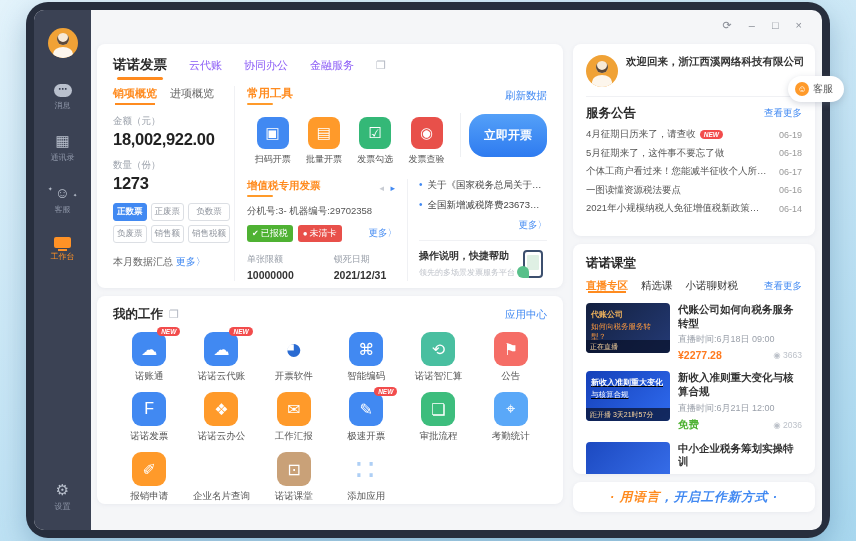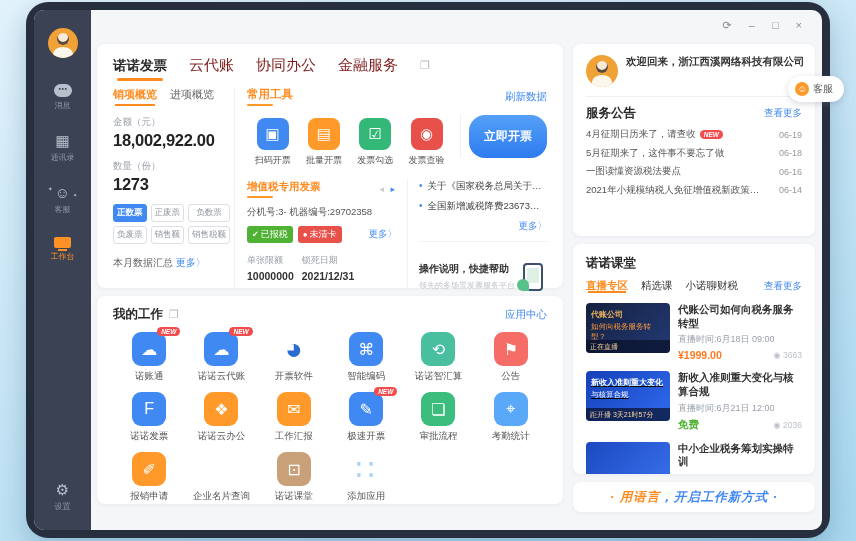--- a/index.html
+++ b/index.html
@@ -47,21 +47,21 @@
     gap:17px; padding-right:20px; }
   .wctl { color:#8b8f98; font-size:11px; cursor:pointer; line-height:1; }
   .scroll { flex:1; position:relative; }
 
   .card { position:absolute; background:#fff; border-radius:8px;
     box-shadow:0 1px 4px rgba(150,160,180,.12); }
 
   
   .card-main { left:6px; top:4px; width:466px; height:244px; padding:12px 16px; }
   .tabs-row { display:flex; align-items:center; gap:22px; }
-  .mtab { font-size:15px; color:#7f1d1d; cursor:pointer; padding-bottom:6px; }
+  .mtab { font-size:11px; color:#8b5cf6; cursor:pointer; padding-bottom:6px; }
   .mtab.active { font-size:13.5px; font-weight:bold; color:#2b2b2b; position:relative; }
   .mtab.active::after { content:""; position:absolute; left:4px; right:4px; bottom:0;
     height:3px; background:#ff8b1f; border-radius:2px; }
   .edit-ic { color:#b5bac4; font-size:11px; cursor:pointer; padding-bottom:6px; }
   .main-body { display:flex; margin-top:6px; }
   .col-stats { width:122px; border-right:1px solid #f0f1f4; padding-right:10px; }
   .subtabs { display:flex; gap:13px; }
   .stab { font-size:11px; color:#666; cursor:pointer; padding-bottom:4px; }
   .stab.active { color:#ff8b1f; font-weight:bold; position:relative; }
   .stab.active::after { content:""; position:absolute; left:2px; right:2px; bottom:0; height:2px; background:#ff8b1f; }
@@ -91,29 +91,29 @@
   .vat-head { display:flex; align-items:center; justify-content:space-between; }
   .vat-title { font-size:10.5px; }
   .pager { font-size:9px; letter-spacing:2px; }
   .pg-l { color:#c8ccd3; cursor:pointer; } .pg-r { color:#4189f2; cursor:pointer; }
   .machine { font-size:9.5px; color:#555; margin-top:8px; white-space:nowrap; }
   .tag-row { display:flex; align-items:center; gap:5px; margin-top:7px; }
   .tag { font-size:9px; color:#fff; border-radius:3px; padding:2px 5px; white-space:nowrap; }
   .tag-green { background:#4fb233; } .tag-red { background:#e8504a; }
   .tag .tic { font-size:8px; margin-right:2px; }
   .tag-more { font-size:9.5px; margin-left:auto; }
-  .vat-foot { display:flex; gap:8px; margin-top:11px; }
+  .vat-foot { display:flex; gap:40px; margin-top:11px; }
   .vf-label { font-size:9px; color:#9aa0aa; }
   .vf-value { font-size:10.5px; font-weight:bold; color:#333; margin-top:3px; }
   .col-news { flex:1; border-left:1px solid #f0f1f4; padding-left:11px; min-width:0; }
   .news-item { display:flex; gap:5px; font-size:9.5px; color:#444; margin-bottom:7px; align-items:baseline; }
   .news-item .bdot { color:#4189f2; font-size:10px; }
   .news-text { white-space:nowrap; overflow:hidden; text-overflow:ellipsis; }
   .news-more { text-align:right; font-size:9.5px; }
-  .help-row { border-top:1px solid #f0f1f4; margin-top:8px; padding-top:20px;
+  .help-row { border-top:1px solid #f0f1f4; margin-top:8px; padding-top:8px;
     display:flex; align-items:center; justify-content:space-between; }
   .help-title { font-size:10px; font-weight:bold; color:#333; }
   .help-sub { font-size:8px; color:#c0c4cb; margin-top:4px; }
   .phone { width:20px; height:28px; border:2px solid #3c4f6e; border-radius:4px; background:#fff;
     position:relative; flex:0 0 auto; margin-right:4px; }
   .phone::before { content:""; position:absolute; inset:3px 2px 6px; background:#dff0e4; border-radius:1px; }
   .phone::after { content:""; position:absolute; left:-8px; bottom:-2px; width:12px; height:12px;
     background:#58c08a; border-radius:50% 50% 0 50%; }
 
   
@@ -462,20 +462,25 @@
                 <span class="ann-text">4月征期日历来了，请查收</span>
                 <span class="nbadge">NEW</span>
                 <span class="ann-date">06-19</span>
               </div>
               <div class="ann-row">
                 <span class="ann-text">5月征期来了，这件事不要忘了做</span>
 
                 <span class="ann-date">06-18</span>
               </div>
               <div class="ann-row">
+                <span class="ann-text">个体工商户看过来！您能减半征收个人所…</span>
+
+                <span class="ann-date">06-17</span>
+              </div>
+              <div class="ann-row">
                 <span class="ann-text">一图读懂资源税法要点</span>
 
                 <span class="ann-date">06-16</span>
               </div>
               <div class="ann-row">
                 <span class="ann-text">2021年小规模纳税人免征增值税新政策…</span>
 
                 <span class="ann-date">06-14</span>
               </div>
             </div>
@@ -493,21 +498,21 @@
             <div class="course">
               <div class="thumb thumb-1">
                 <div class="t-l1">代账公司</div>
                 <div class="t-l2">如何向税务服务转型？</div>
                 <div class="thumb-tag">正在直播</div>
               </div>
               <div class="c-info">
                 <div class="c-title">代账公司如何向税务服务转型</div>
                 <div class="c-time">直播时间:6月18日 09:00</div>
                 <div class="c-meta">
-                  <span class="c-price">¥1999.00</span>
+                  <span class="c-price">¥2277.28</span>
                   <span class="c-views"><span>◉</span> <span>3663</span></span>
                 </div>
               </div>
             </div>
 
             <div class="course">
               <div class="thumb thumb-2">
                 <div class="t-l1">新收入准则重大变化</div>
                 <div class="t-l2">与核算合规</div>
                 <div class="thumb-tag">距开播 3天21时57分</div>

